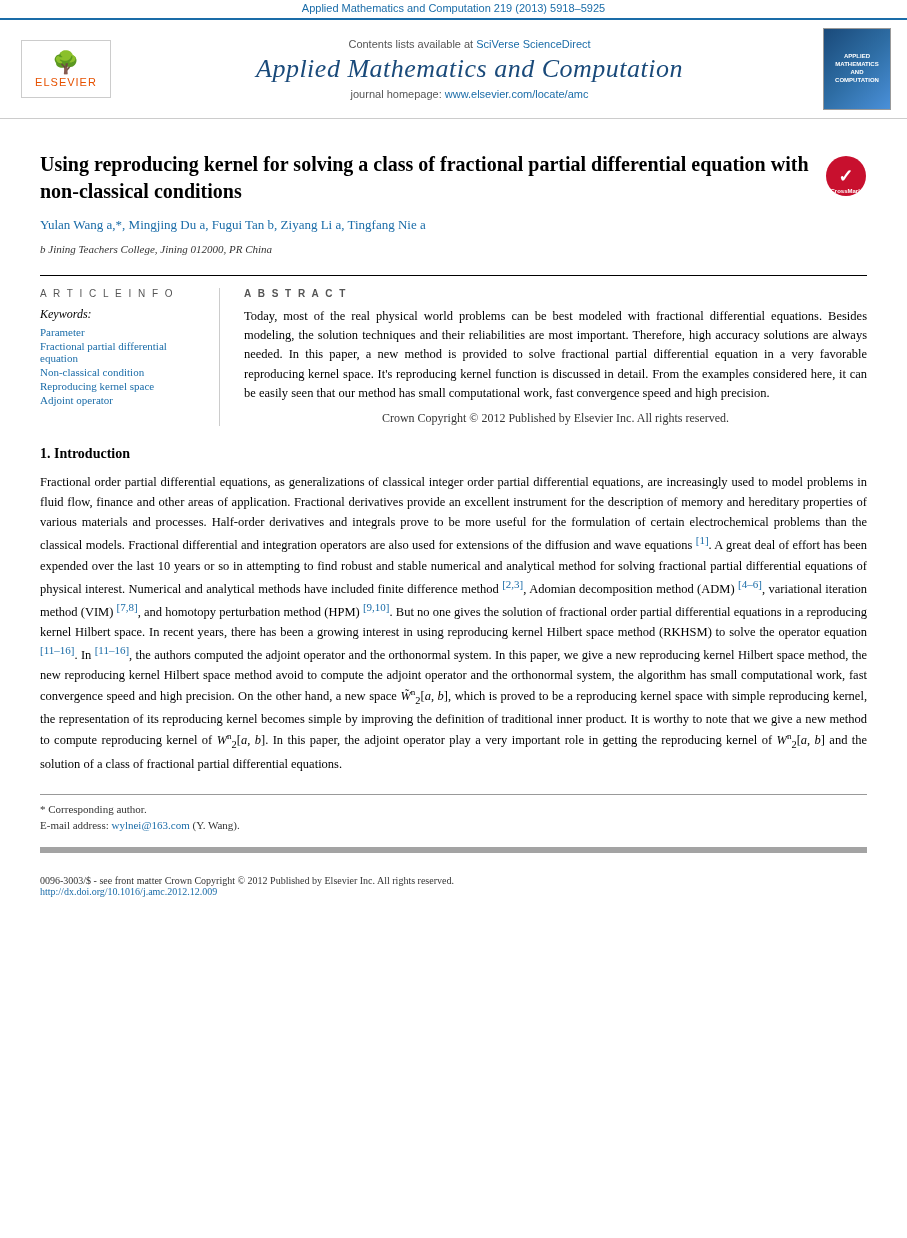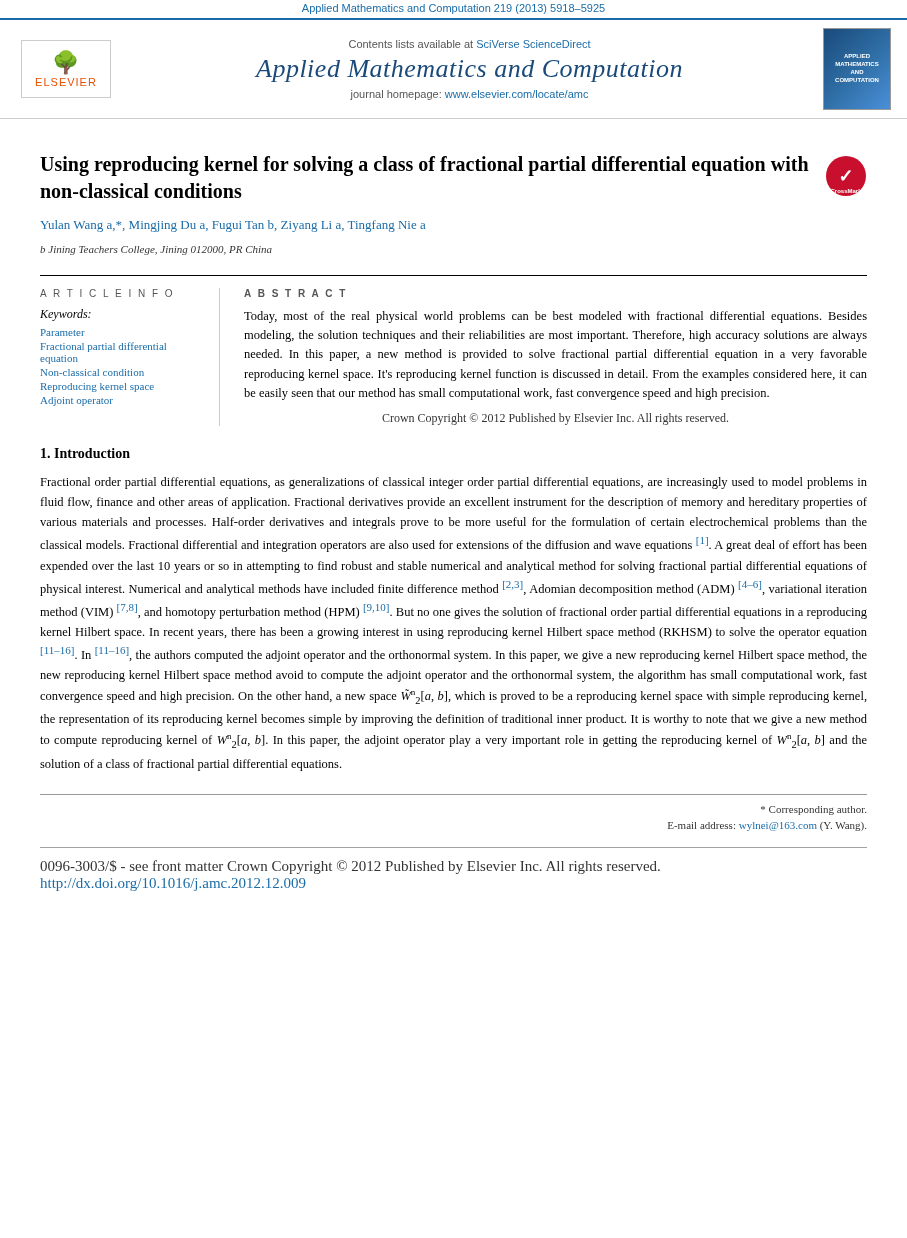--- a/index.html
+++ b/index.html
@@ -233,33 +233,32 @@
       border-top: 1px solid #999;
       margin-top: 20px;
       padding-top: 8px;
       font-size: 11px;
       color: #333;
     }
 
     .footer-star {
       font-size: 11px;
       margin-bottom: 4px;
-      text-align: right;
     }
 
     .footer-email {
       font-size: 11px;
       color: #1a6ca8;
     }
 
     .footer-bottom {
-      border-top: 1px solid #a3a3a3;
+      border-top: 6px solid #a3a3a3;
       margin-top: 16px;
-      padding-top: 10px;
-      font-size: 15px;
+      padding-top: 22px;
+      font-size: 10px;
       color: #333;
     }
 
     .inline-ref {
       color: #1a6ca8;
       font-size: 11px;
       vertical-align: super;
     }
 
     sup.small {

